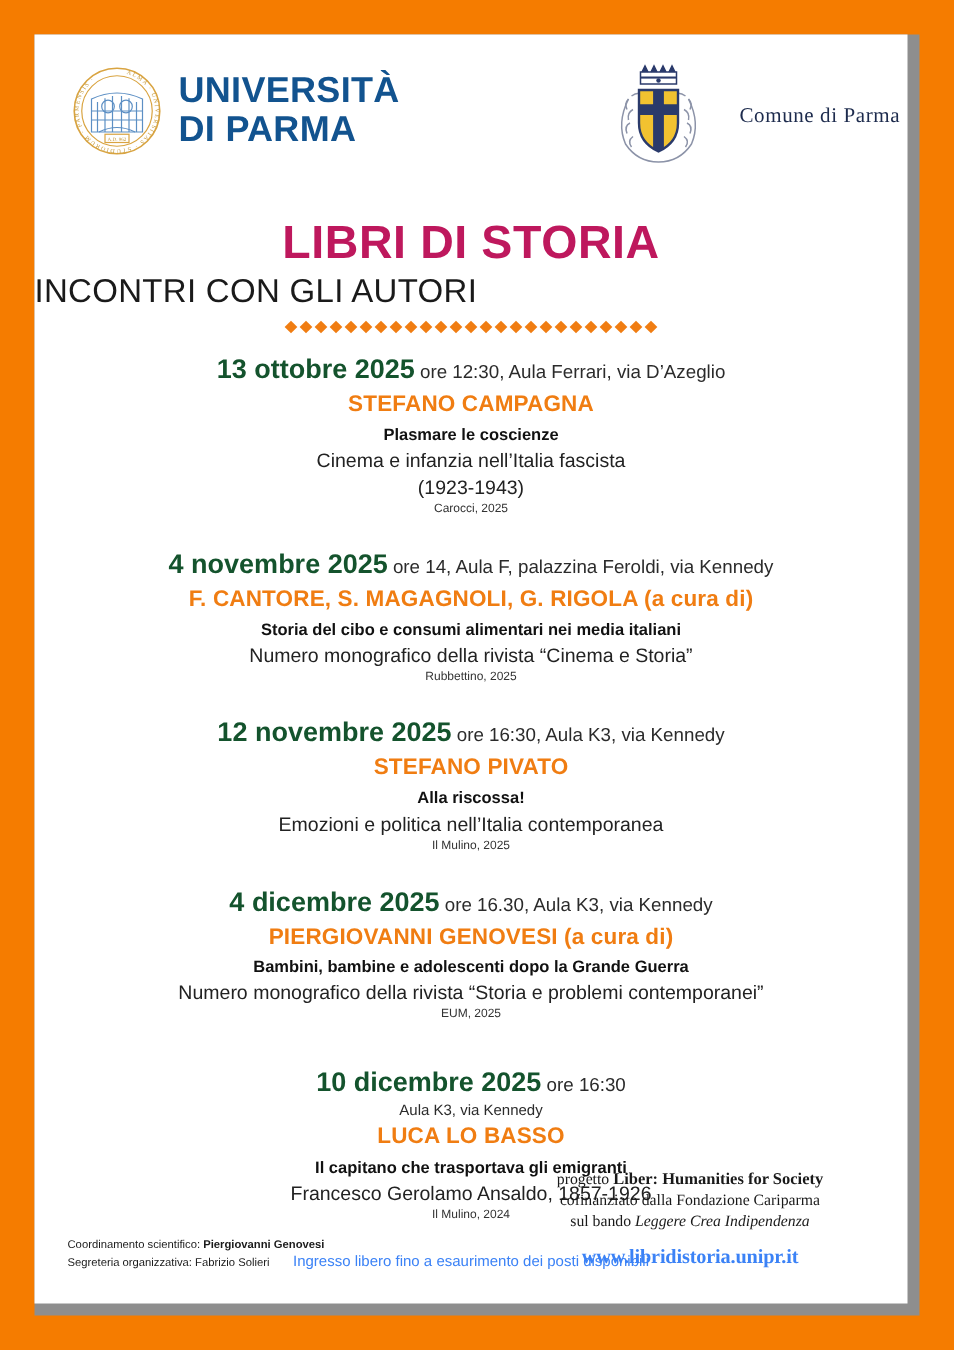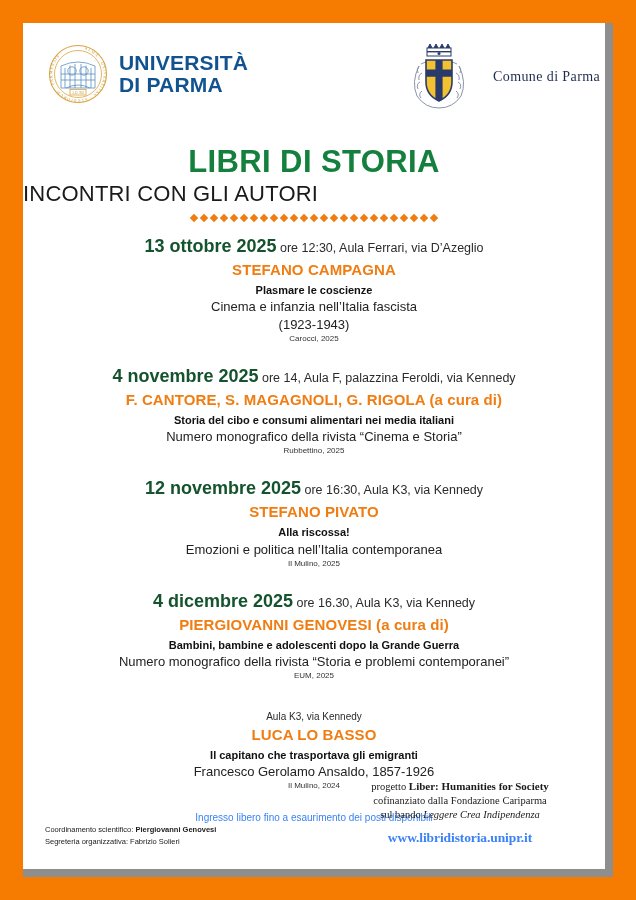--- a/index.html
+++ b/index.html
@@ -38,40 +38,40 @@
     display:flex;align-items:center;gap:11px;
   }
   .seal{
     width:60px;height:60px;border-radius:50%;
     position:relative;flex:0 0 auto;
   }
   .seal svg{display:block;}
   .unipr-words{
     color:#12538F;
     font-weight:bold;
-    font-size:21px;
+    font-size:24px;
     line-height:1.07;
     letter-spacing:.2px;
   }
   .logo-comune{
     position:absolute;left:382px;top:6px;
     display:flex;align-items:center;gap:20px;
   }
   .comune-words{
     font-family:"Liberation Serif", serif;
     font-size:14px;
     color:#1d2b4d;
     letter-spacing:.4px;
     white-space:nowrap;
   }
 
   
   .title-main{
     text-align:center;
-    color:#15803d;
+    color:#be185d;
     font-weight:bold;
     font-size:31px;
     letter-spacing:.4px;
     margin:10px 0 1px;
   }
   .title-sub{
     text-align:left;
     color:#1a1a1a;
     font-size:22px;
     letter-spacing:.2px;
@@ -280,20 +280,21 @@
 
       <div class="event">
         <div class="ev-when"><span class="ev-date">4 dicembre 2025</span><span> ore 16.30, Aula K3, via Kennedy</span></div>
         <div class="ev-author">PIERGIOVANNI GENOVESI (a cura di)</div>
         <div class="ev-title">Bambini, bambine e adolescenti dopo la Grande Guerra</div>
         <div class="ev-subtitle">Numero monografico della rivista “Storia e problemi contemporanei”</div>
         <div class="ev-pub">EUM, 2025</div>
       </div>
 
       <div class="event" style="margin-top:28px;">
+        <div class="ev-when"><span class="ev-date">10 dicembre 2025</span><span> ore 16:30</span></div>
         <div class="ev-venue2">Aula K3, via Kennedy</div>
         <div class="ev-author">LUCA LO BASSO</div>
         <div class="ev-title">Il capitano che trasportava gli emigranti</div>
         <div class="ev-subtitle">Francesco Gerolamo Ansaldo, 1857-1926</div>
         <div class="ev-pub">Il Mulino, 2024</div>
       </div>
 
     </div>
 
     <div class="notice">Ingresso libero fino a esaurimento dei posti disponibili</div>

